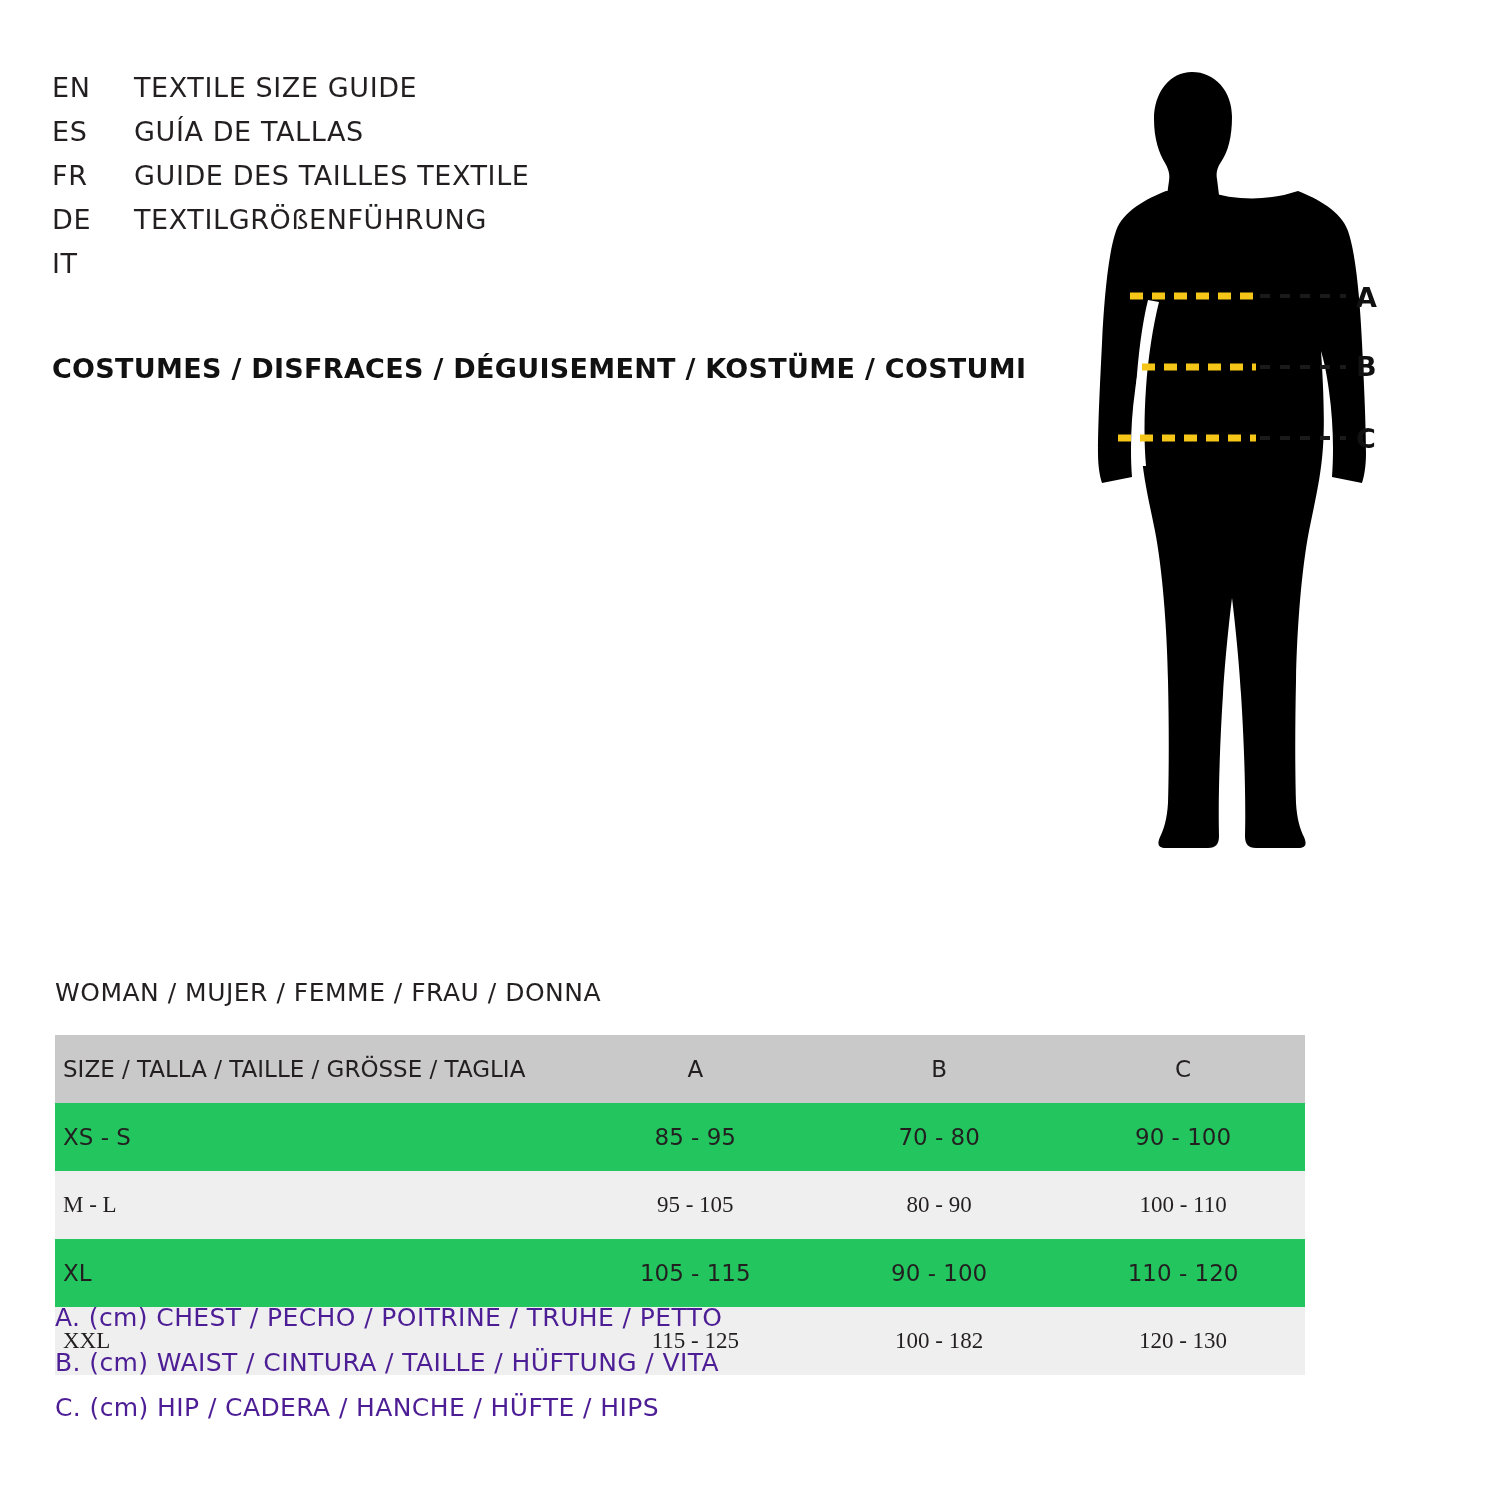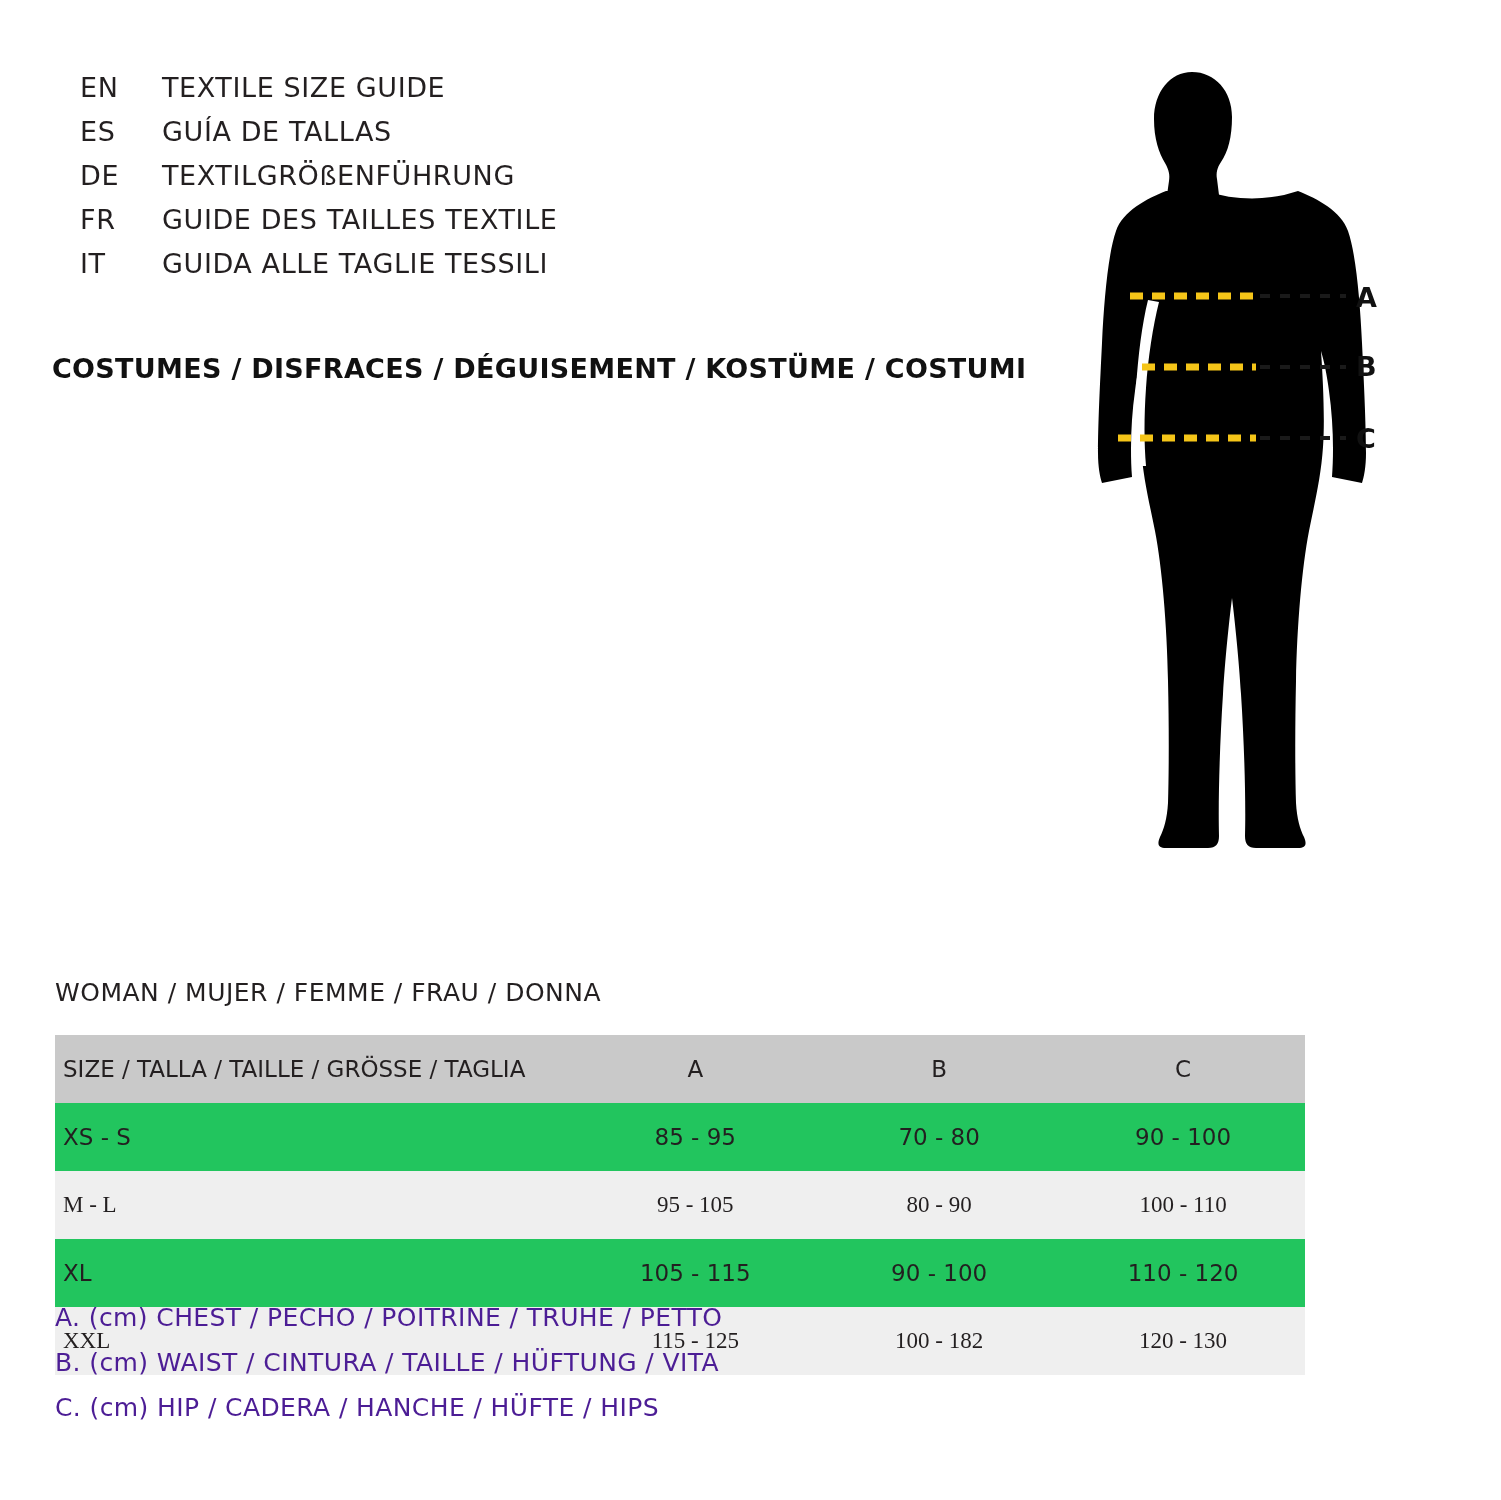--- a/index.html
+++ b/index.html
@@ -27,21 +27,20 @@
     display: flex;
     align-items: baseline;
     height: 44px;
     font-size: 27px;
     letter-spacing: 0.6px;
     color: #231f20;
   }
   .lang-code {
     width: 82px;
     flex: 0 0 82px;
-    margin-left: 28px;
   }
   .lang-text {
     flex: 1;
   }
 
   .costumes-line {
     position: absolute;
     left: 52px;
     top: 353px;
     font-size: 27px;
@@ -138,30 +137,29 @@
 <div class="lang-block">
   <div class="lang-row">
     <span class="lang-code">EN</span>
     <span class="lang-text">TEXTILE SIZE GUIDE</span>
   </div>
   <div class="lang-row">
     <span class="lang-code">ES</span>
     <span class="lang-text">GUÍA DE TALLAS</span>
   </div>
   <div class="lang-row">
+    <span class="lang-code">FR</span>
+    <span class="lang-text">GUIDE DES TAILLES TEXTILE</span>
+  </div>
+  <div class="lang-row">
     <span class="lang-code">DE</span>
     <span class="lang-text">TEXTILGRÖßENFÜHRUNG</span>
   </div>
   <div class="lang-row">
-    <span class="lang-code">FR</span>
-    <span class="lang-text">GUIDE DES TAILLES TEXTILE</span>
-  </div>
-  <div class="lang-row">
     <span class="lang-code">IT</span>
-    <span class="lang-text">GUIDA ALLE TAGLIE TESSILI</span>
   </div>
 </div>
 
 <div class="costumes-line">COSTUMES / DISFRACES / DÉGUISEMENT / KOSTÜME / COSTUMI</div>
 
 <div class="figure-wrap">
   <svg class="figure-svg" width="400" height="880" viewBox="0 0 400 880">
 
     <path fill="#000000" d="M132 12 c-22 0 -38 20 -38 47 c0 20 5 34 11 44 c4 7 5 12 4 18 l-2 14 c22 6 34 6 52 0 l-2 -16 c-1 -6 0 -11 4 -17 c7 -10 11 -25 11 -45 c0 -26 -17 -45 -40 -45 z"></path>
 

